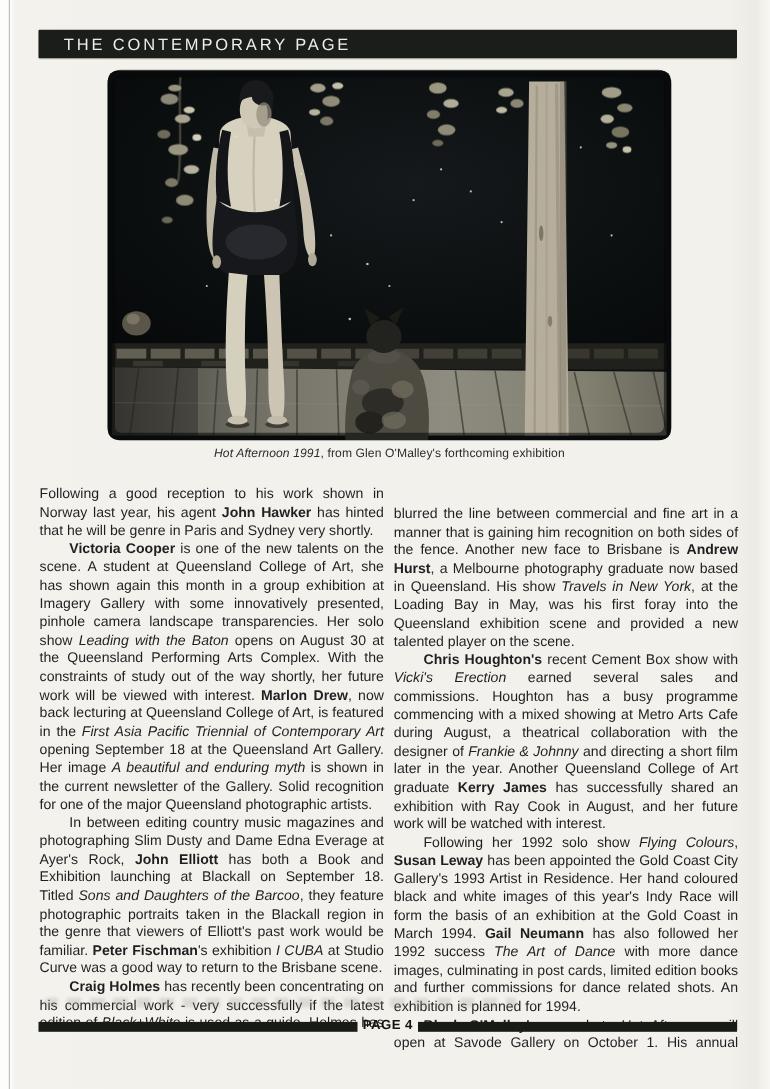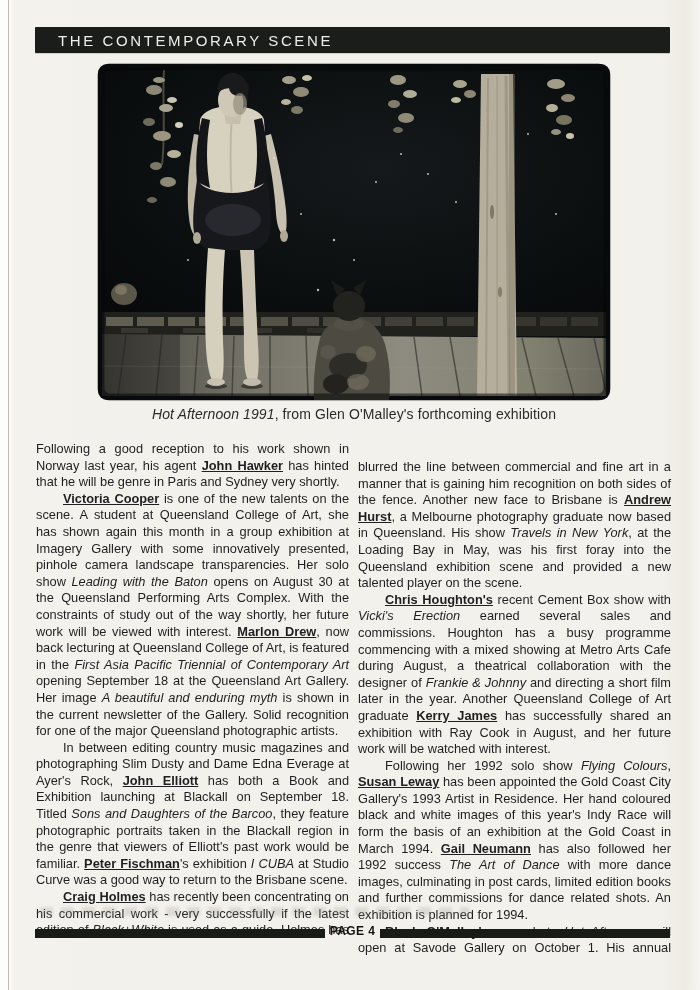--- a/index.html
+++ b/index.html
@@ -29,34 +29,34 @@
     border-radius:1px;
     box-shadow:0 1px 0 rgba(0,0,0,.15);
   }
   
   .photo-wrap{
     position:absolute;left:96px;top:62px;width:516px;height:340px;
   }
   .photo-wrap svg{display:block;width:516px;height:340px;}
   .caption{
     position:absolute;left:96px;top:406px;width:516px;
-    text-align:center;font-size:14px;color:#2b2b2d;letter-spacing:.1px;
+    text-align:center;font-size:11px;color:#2b2b2d;letter-spacing:.1px;
   }
   .caption .i{font-style:italic;}
   
   .col{
     position:absolute;top:441px;width:313px;
     font-size:12.8px;line-height:16.6px;color:#1f1f22;
   }
   .col-left{left:36px;}
   .col-right{left:358px;margin-top:18px;}
   .para{margin:0;text-align:justify;text-indent:0;}
   .para.indent{text-indent:27px;}
   .para.jlast{text-align-last:justify;}
-  .b{font-weight:bold;text-decoration:underline;}
+  .b{font-weight:bold;}
   .i{font-style:italic;}
   
   .bleed{
     position:absolute;left:40px;top:907px;width:430px;height:9px;
     background:repeating-linear-gradient(90deg,
       rgba(152,150,142,.38) 0 13px, rgba(152,150,142,0) 13px 21px);
     filter:blur(1.4px);opacity:.65;border-radius:4px;
   }
   
   .footer{
@@ -69,21 +69,21 @@
     letter-spacing:.4px;white-space:nowrap;
   }
 </style>
 </head>
 <body>
 
 <div class="page">
   <div class="scan-edge-line"></div>
 
   <div class="masthead">
-    <span>THE CONTEMPORARY SCENE</span>
+    <span>THE CONTEMPORARY PAGE</span>
   </div>
 
   <div class="photo-wrap" title="Black and white night photograph: a figure in a dark open-back swimsuit stands with a dog on a timber pool deck, a pale wooden post at right and foliage hanging from above; a swimmer's head shows at the pool edge on the left">
     <svg viewBox="0 0 516 340" xmlns="http://www.w3.org/2000/svg">
       <defs>
         <radialGradient id="nightGrad" cx="55%" cy="38%" r="80%">
           <stop offset="0%" stop-color="#15191b"></stop>
           <stop offset="65%" stop-color="#0b0e0f"></stop>
           <stop offset="100%" stop-color="#060809"></stop>
         </radialGradient>

